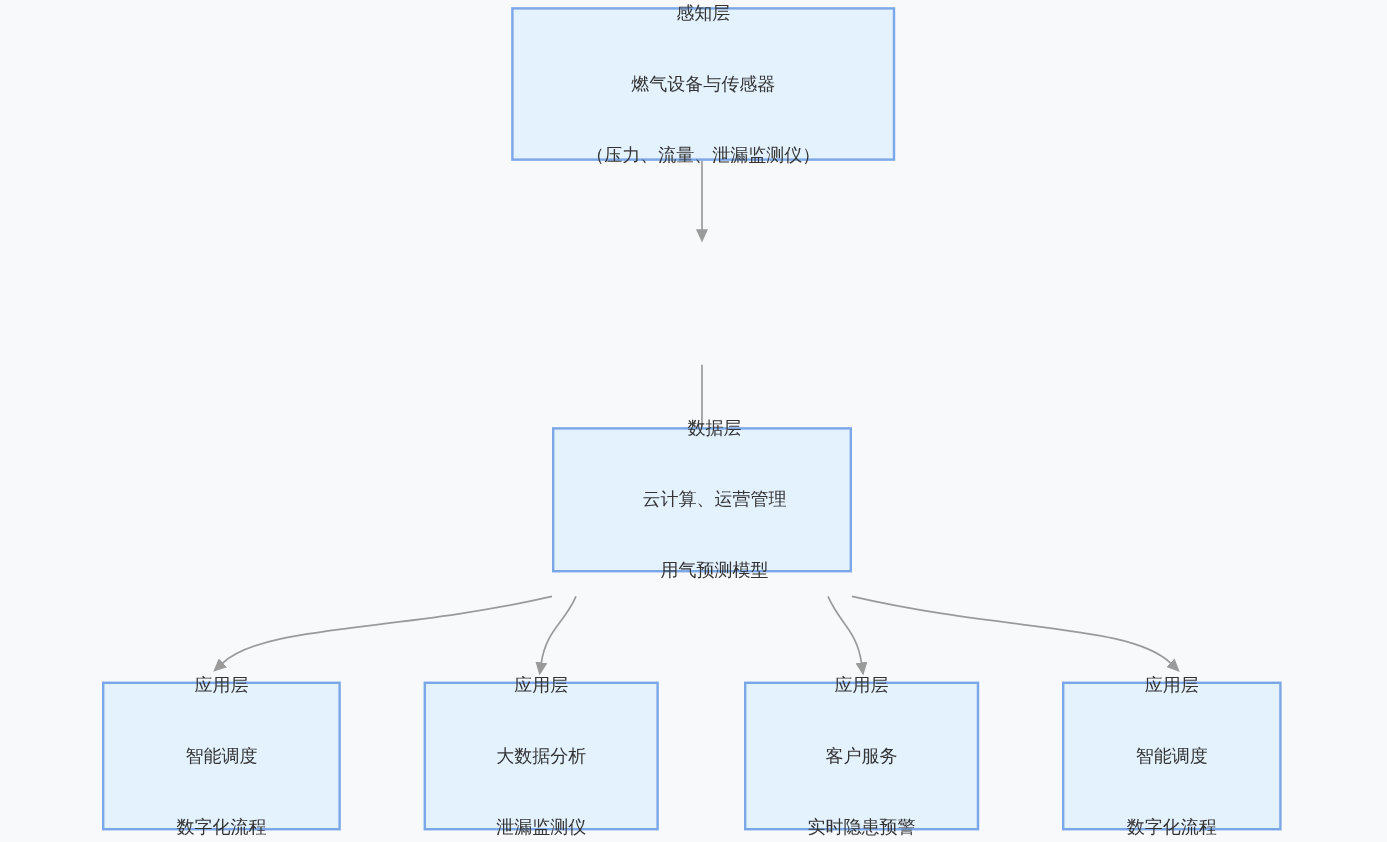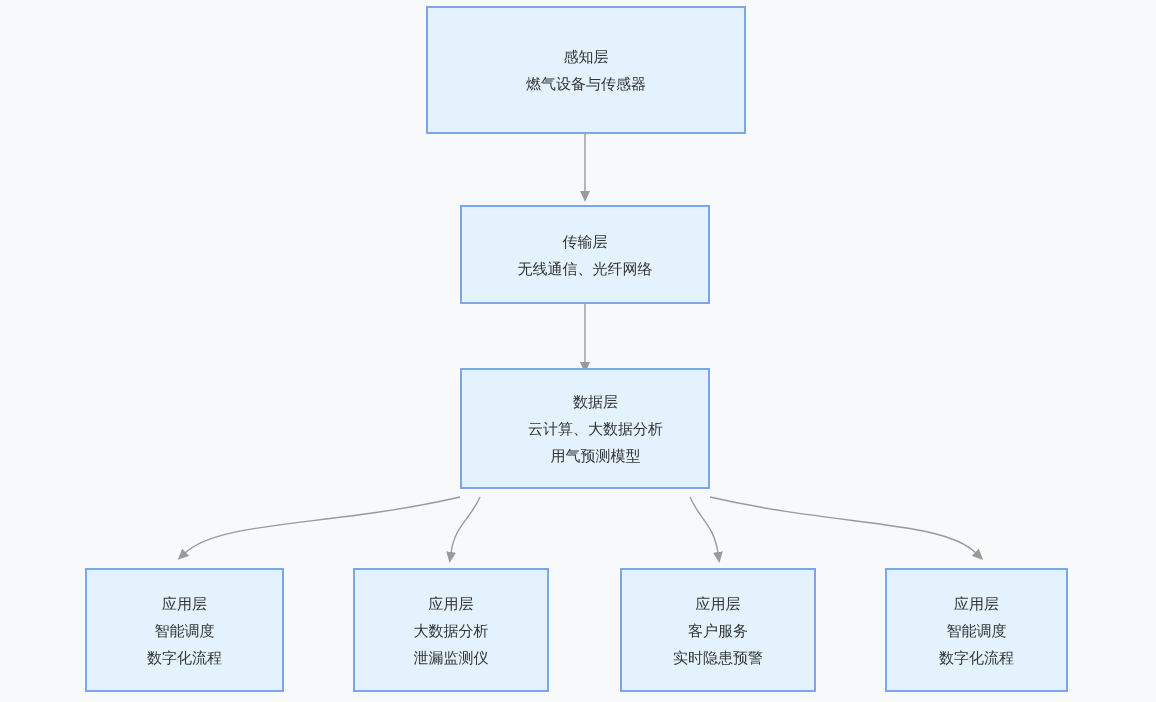--- a/index.html
+++ b/index.html
@@ -33,20 +33,21 @@
     border: 2px solid #7ba7e8;
     display: flex;
     flex-direction: column;
     align-items: center;
     justify-content: center;
     color: #333333;
     font-size: 15px;
     line-height: 27px;
     white-space: nowrap;
     z-index: 2;
+    gap: 32px;
   }
   .node-line {
     display: block;
     text-align: center;
   }
 </style>
 </head>
 <body>
 
 <div id="diagram-root">
@@ -67,30 +68,27 @@
     <path d="M 480 497 C 470 520, 455 525, 451 553" stroke="#9a9a9a" stroke-width="1.4" fill="none" marker-end="url(#arrowhead)"></path>
 
     <path d="M 690 497 C 700 520, 714 525, 718 553" stroke="#9a9a9a" stroke-width="1.4" fill="none" marker-end="url(#arrowhead)"></path>
 
     <path d="M 710 497 C 840 527, 942 520, 976 553" stroke="#9a9a9a" stroke-width="1.4" fill="none" marker-end="url(#arrowhead)"></path>
   </svg>
 
   <div class="node-box" style="left:426px; top:6px; width:320px; height:128px;">
     <span class="node-line">感知层</span>
     <span class="node-line">燃气设备与传感器</span>
+    <span class="node-line">（压力、流量、泄漏监测仪）</span>
   </div>
 
-  <div class="node-box" style="left:460px; top:205px; width:250px; height:99px;">
-    <span class="node-line">传输层</span>
-    <span class="node-line">无线通信、光纤网络</span>
-  </div>
 
-  <div class="node-box" style="left:460px; top:368px; width:250px; height:121px;padding-left:21px;">
+  <div class="node-box" style="left:460px; top:356px; width:250px; height:121px;padding-left:21px;">
     <span class="node-line">数据层</span>
-    <span class="node-line">云计算、大数据分析</span>
+    <span class="node-line">云计算、运营管理</span>
     <span class="node-line">用气预测模型</span>
   </div>
 
   <div class="node-box" style="left:85px; top:568px; width:199px; height:124px;">
     <span class="node-line">应用层</span>
     <span class="node-line">智能调度</span>
     <span class="node-line">数字化流程</span>
   </div>
 
   <div class="node-box" style="left:353px; top:568px; width:196px; height:124px;">

